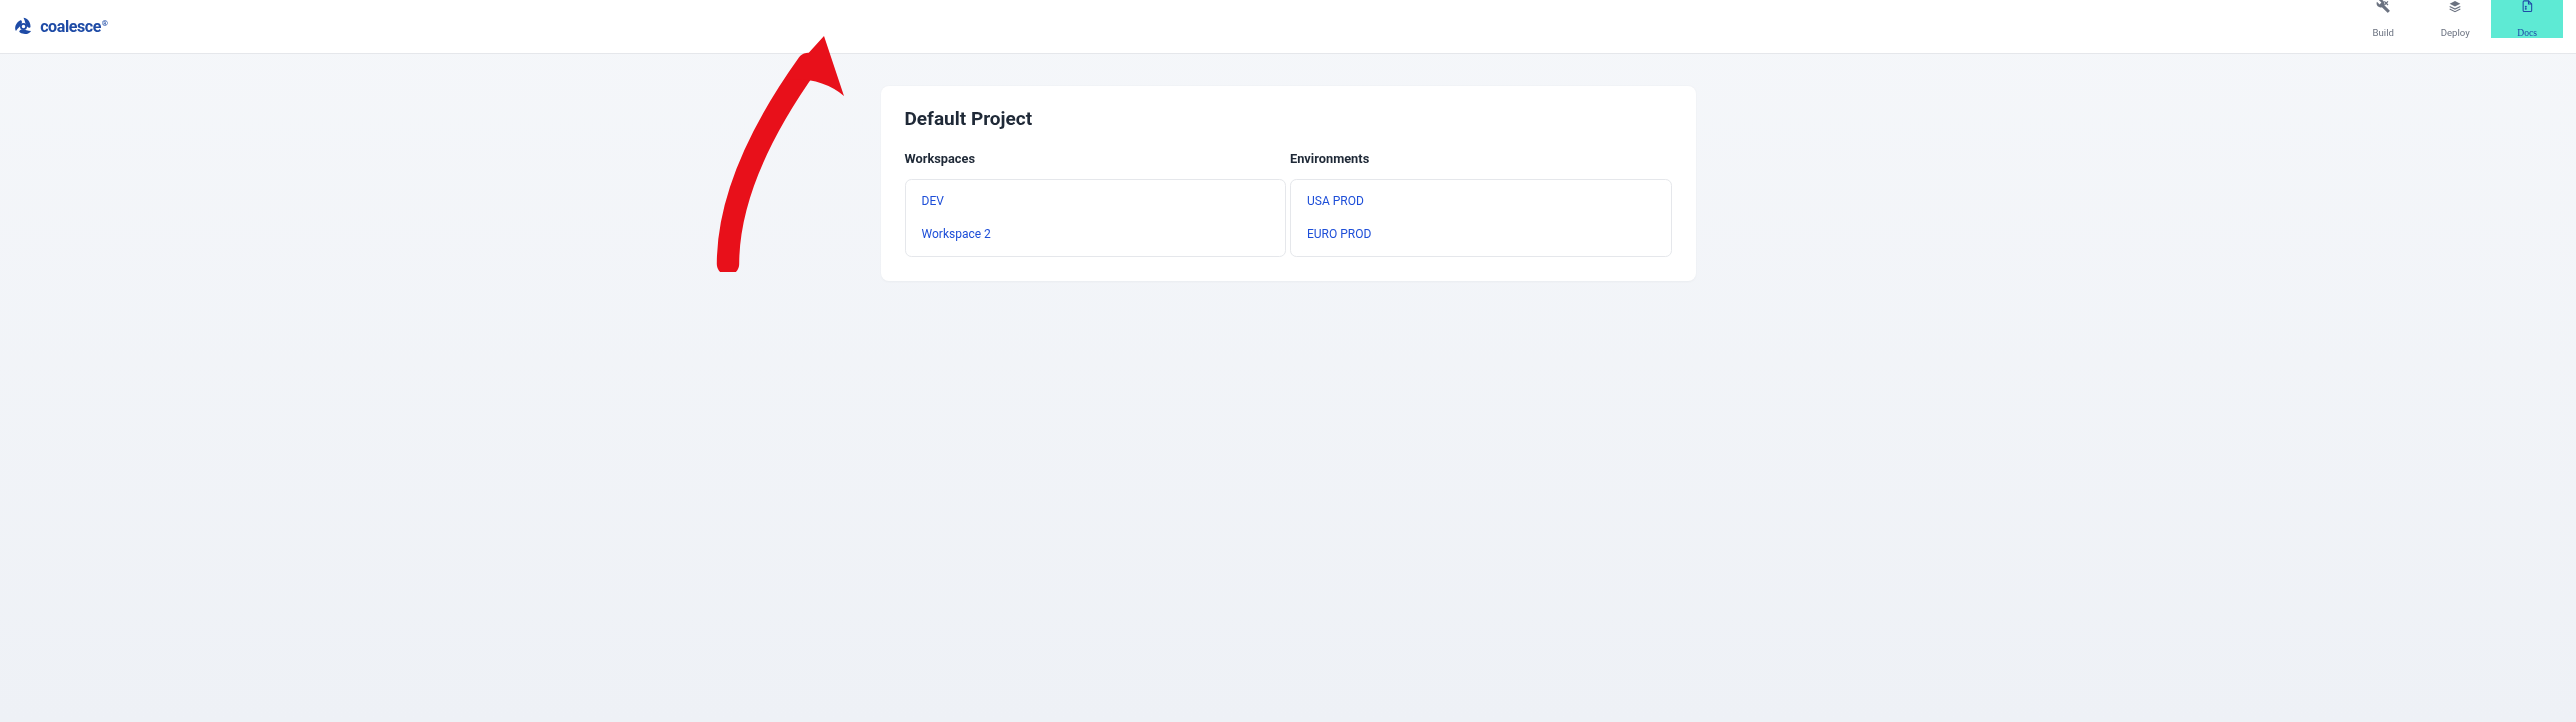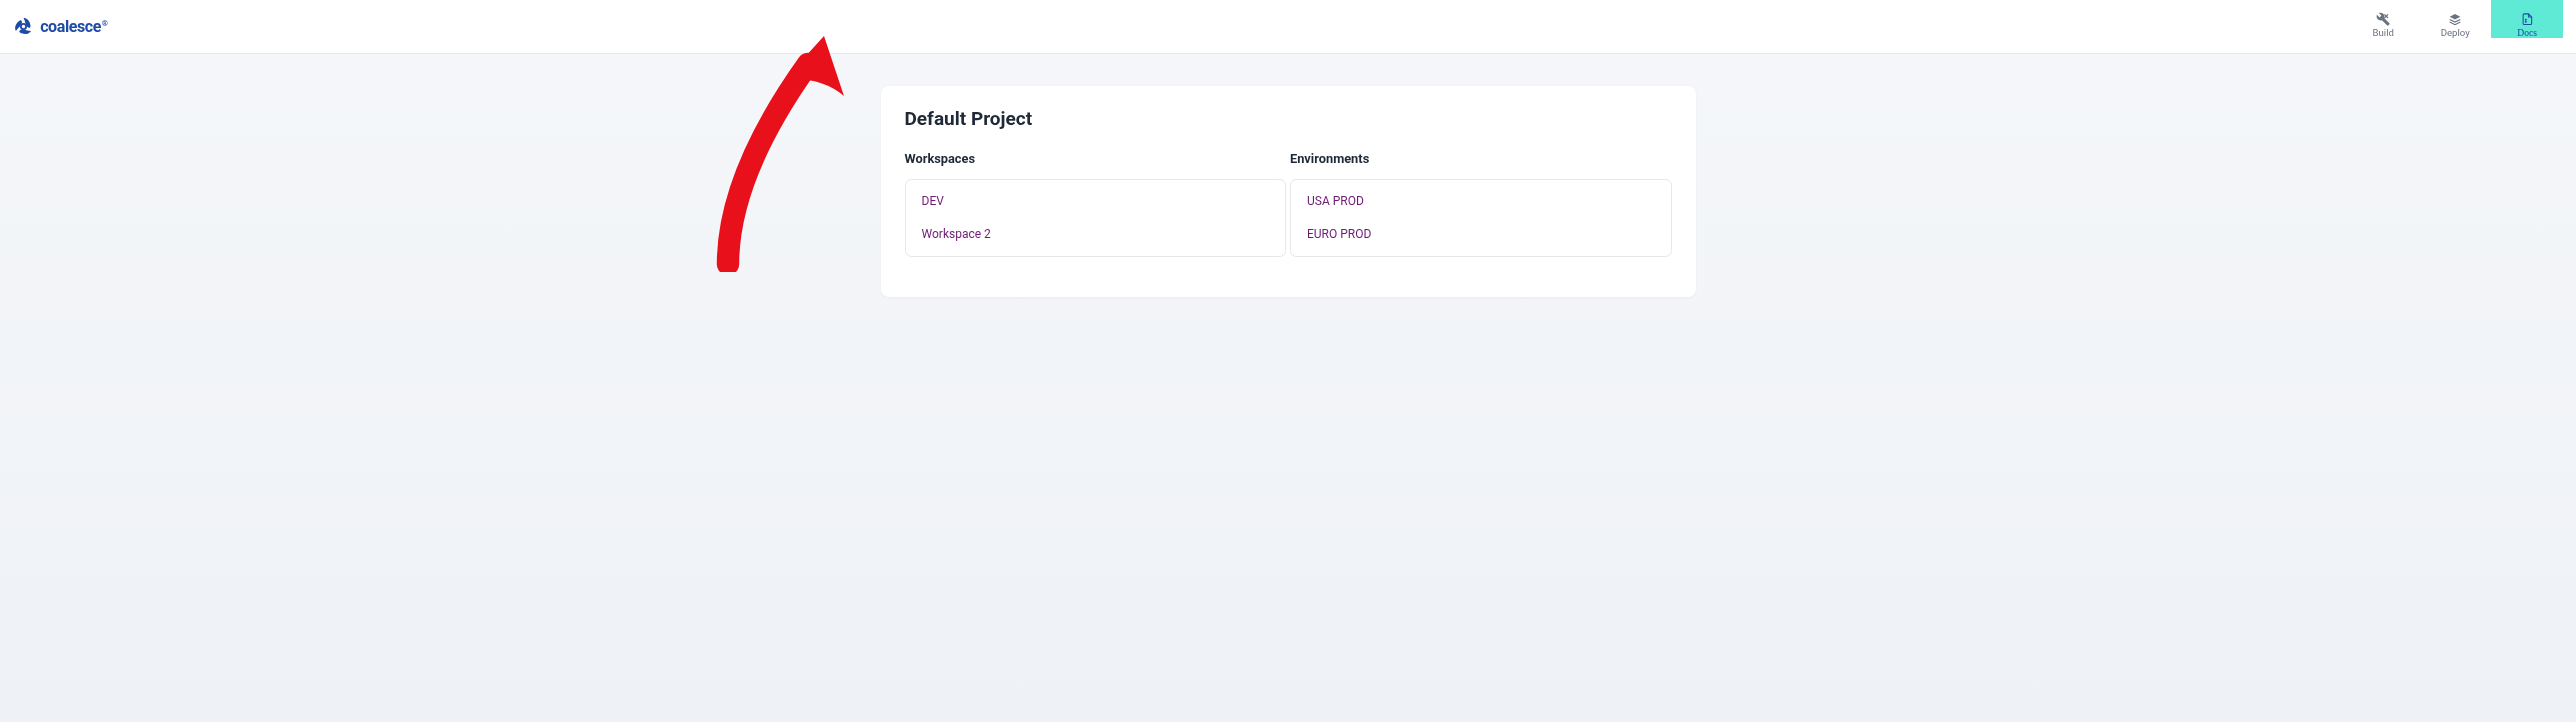--- a/index.html
+++ b/index.html
@@ -47,21 +47,21 @@
       margin-left: 0.8px;
     }
     .nav-tabs {
       display: flex;
       height: 100%;
     }
     .nav-tab {
       display: flex;
       flex-direction: column;
       align-items: center;
-      justify-content: flex-end;
+      justify-content: space-between;
       gap: 1.6px;
       width: 72px;
       height: 38px;
       cursor: pointer;
       color: #6b7280;
     }
     .nav-tab.active {
       background: #5eead4;
       color: #1e4ba6;
       font-family: Liberation Serif, serif;
@@ -85,21 +85,21 @@
       font-size: 29px;
       font-weight: 700;
       color: #374151;
       letter-spacing: 0.8px;
       margin-bottom: 32px;
       font-family: "Montserrat", -apple-system, sans-serif;
     }
     .card {
       background: #ffffff;
       border-radius: 8px;
-      padding: 21px 24px 40px 24px;
+      padding: 21px 24px 24px 24px;
       box-shadow: 0 0.8px 2.4px rgba(0,0,0,0.04);
     }
     .project-title {
       font-size: 19px;
       font-weight: 700;
       color: #1f2937;
       margin-bottom: 21px;
     }
     .columns {
       display: flex;
@@ -114,21 +114,21 @@
       color: #1f2937;
       margin-bottom: 12.8px;
     }
     .list-box {
       border: 0.8px solid #e5e7eb;
       border-radius: 6.4px;
       padding: 4.8px 0;
     }
     .list-item {
       padding: 9.6px 16px;
-      color: #701a75;
+      color: #1d4ed8;
       font-size: 12px;
       cursor: pointer;
     }
     .annotation-arrow {
       position: absolute;
       pointer-events: none;
     }
   </style>
 </head>
 <body>

